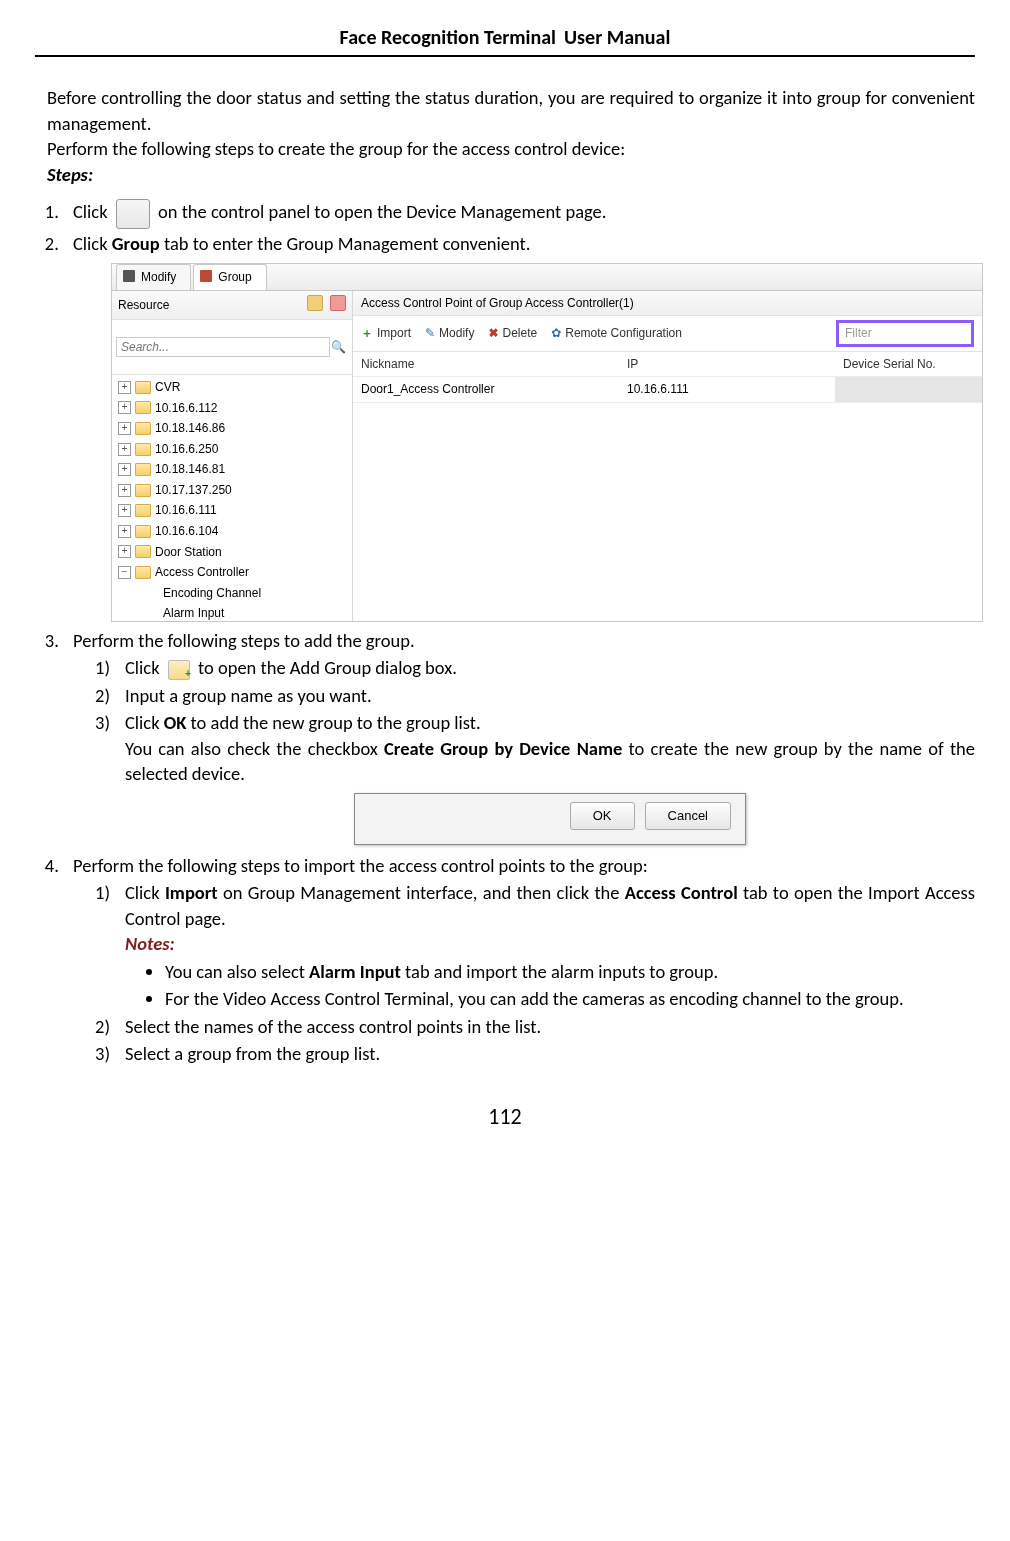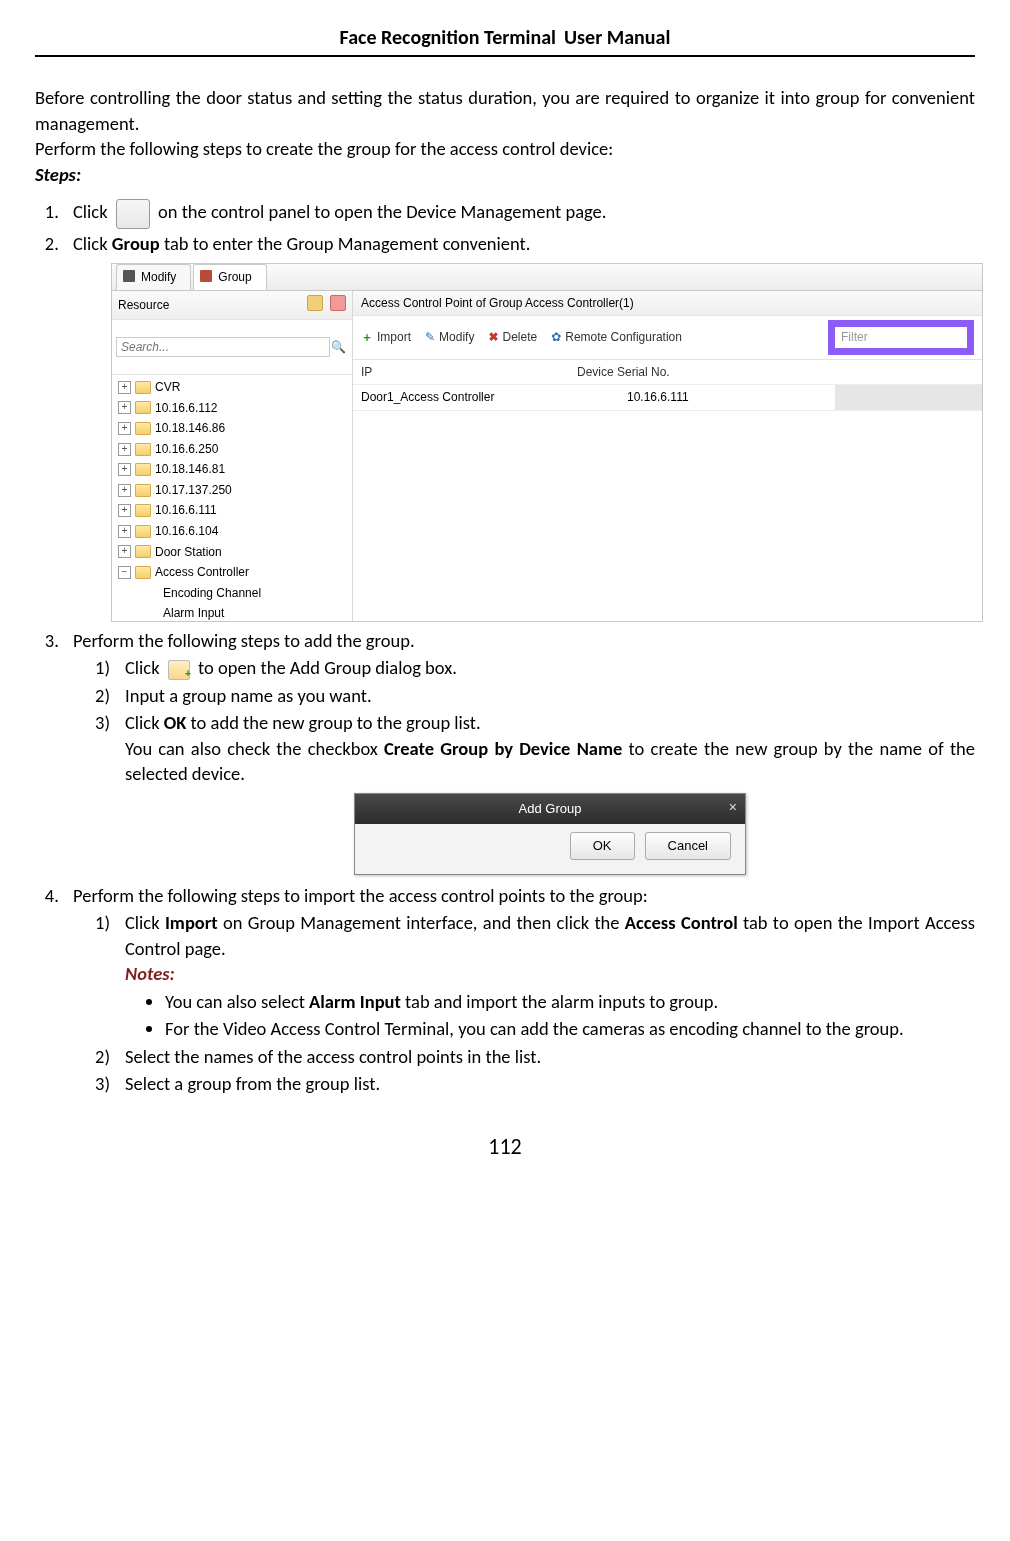--- a/index.html
+++ b/index.html
@@ -17,21 +17,21 @@
   }
   .header {
     text-align: center;
     font-weight: bold;
     font-size: 20px;
     padding-bottom: 6px;
     border-bottom: 2px solid #000;
     margin-bottom: 28px;
   }
   .header-spacer { display:inline-block; width:8px; }
-  .bodytext { line-height: 1.38; text-align: justify; }
+  .bodytext { line-height: 1.38; text-align: justify; margin-left: 12px; }
   .bold { font-weight: bold; }
   .italic { font-style: italic; }
   .red { color: #7f1d1d; }
   ol.main { padding-left: 28px; margin: 12px 0; }
   ol.main > li { padding-left: 10px; margin-bottom: 2px; }
   ol.sub { list-style: none; padding-left: 22px; margin: 2px 0; counter-reset: subcnt; }
   ol.sub > li { counter-increment: subcnt; position: relative; padding-left: 30px; margin-bottom: 2px; }
   ol.sub > li::before { content: counter(subcnt) ")"; position: absolute; left: 0; }
   ul.bullets { list-style: disc; padding-left: 40px; margin: 2px 0; }
   ul.bullets > li { margin-bottom: 2px; }
@@ -158,21 +158,21 @@
     padding: 4px 8px;
     border-bottom:1px solid #e3e3e3;
   }
   .shot1-toolbar .tbtn { display:flex; align-items:center; gap:4px; color:#333; }
   .ico-import { color:#2a8a2a; font-weight:bold; }
   .ico-modify { color:#2a6db8; }
   .ico-delete { color:#c0392b; font-weight:bold; }
   .ico-remote { color:#2a6db8; }
   .shot1-toolbar .filter {
     margin-left:auto;
-    border:7px solid #8b5cf6; padding:2px 6px; width:120px;
+    border:3px solid #8b5cf6; padding:2px 6px; width:120px;
     color:#999; font-size:12px;
   }
   .shot1-table-head, .shot1-table-row {
     display:flex;
     font-size:12px;
     border-bottom:1px solid #ececec;
   }
   .shot1-table-head { background:#fff; color:#333; }
   .shot1-table-head > div, .shot1-table-row > div {
     padding:4px 8px;
@@ -356,20 +356,21 @@
                   <span class="ico-delete">✖</span>
                   <span>Delete</span>
                 </span>
               <span class="tbtn">
                   <span class="ico-remote">✿</span>
                   <span>Remote Configuration</span>
                 </span>
               <span class="filter">Filter</span>
             </div>
             <div class="shot1-table-head">
+              <div class="col-nick">Nickname</div>
               <div class="col-ip">IP</div>
               <div class="col-serial">Device Serial No.</div>
             </div>
             <div class="shot1-table-row">
               <div class="col-nick">Door1_Access Controller</div>
               <div class="col-ip">10.16.6.111</div>
               <div class="col-serial"></div>
             </div>
           </div>
         </div>
@@ -385,24 +386,20 @@
           <span>to open the Add Group dialog box.</span>
         </li>
         <li>Input a group name as you want.</li>
         <li>
           <span>Click </span><span class="bold">OK</span><span> to add the new group to the group list.</span><br>
           <span>You can also check the checkbox </span><span class="bold">Create Group by Device Name</span><span> to create the new group by the name of the selected device.</span>
 
           
           <div class="shot2-wrap">
             <div class="shot2">
-              <div class="shot2-title">
-                <span>Add Group</span>
-                <span class="x">×</span>
-              </div>
               <div class="shot2-buttons">
                 <div class="btn">OK</div>
                 <div class="btn">Cancel</div>
               </div>
             </div>
           </div>
         </li>
       </ol>
     </li>
 

